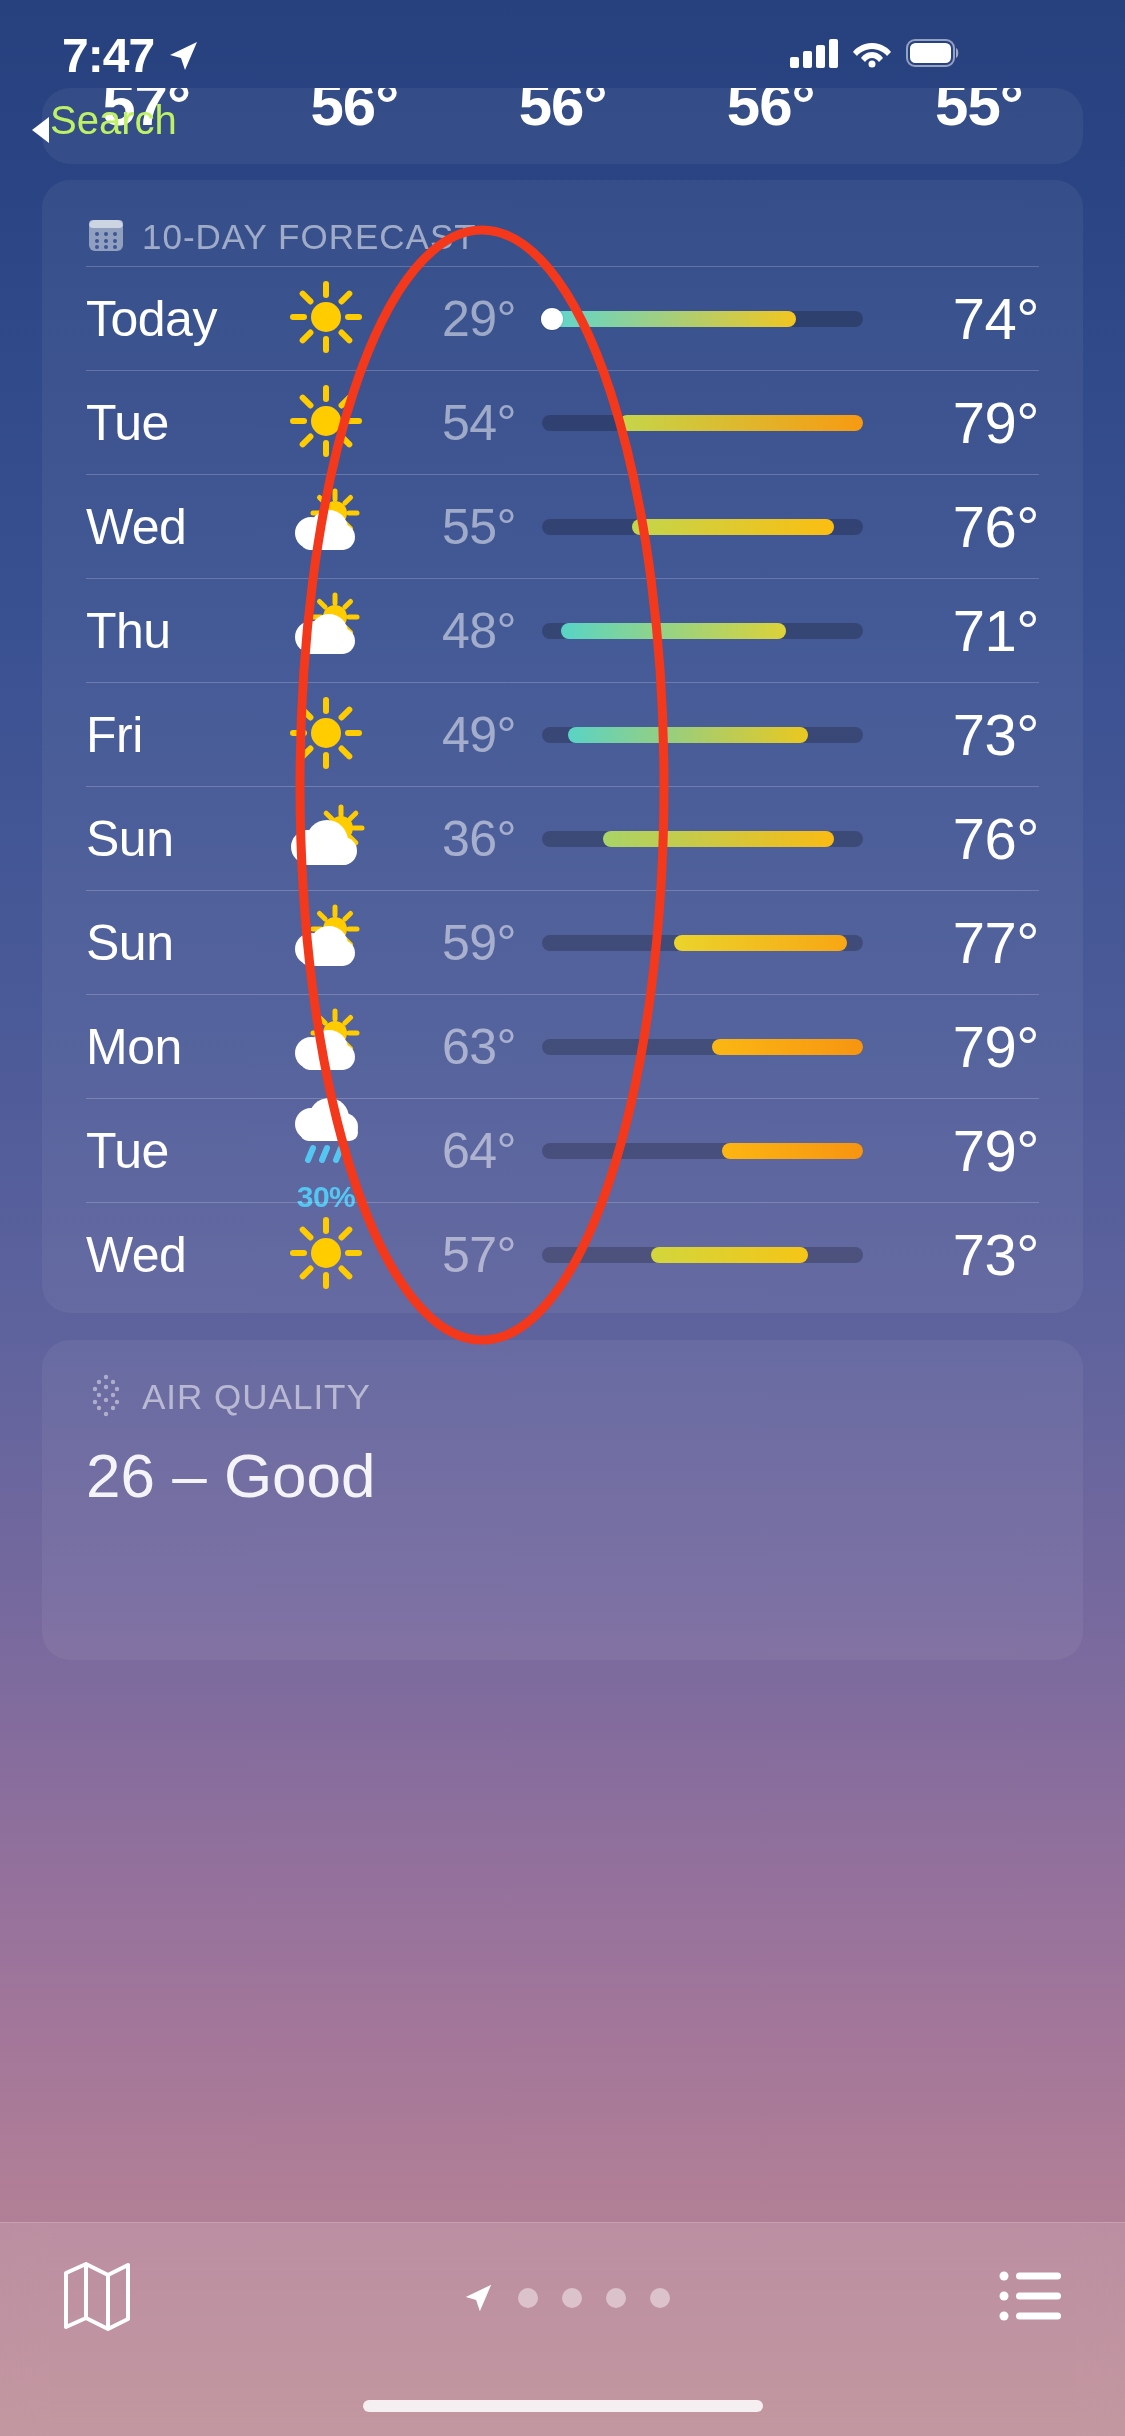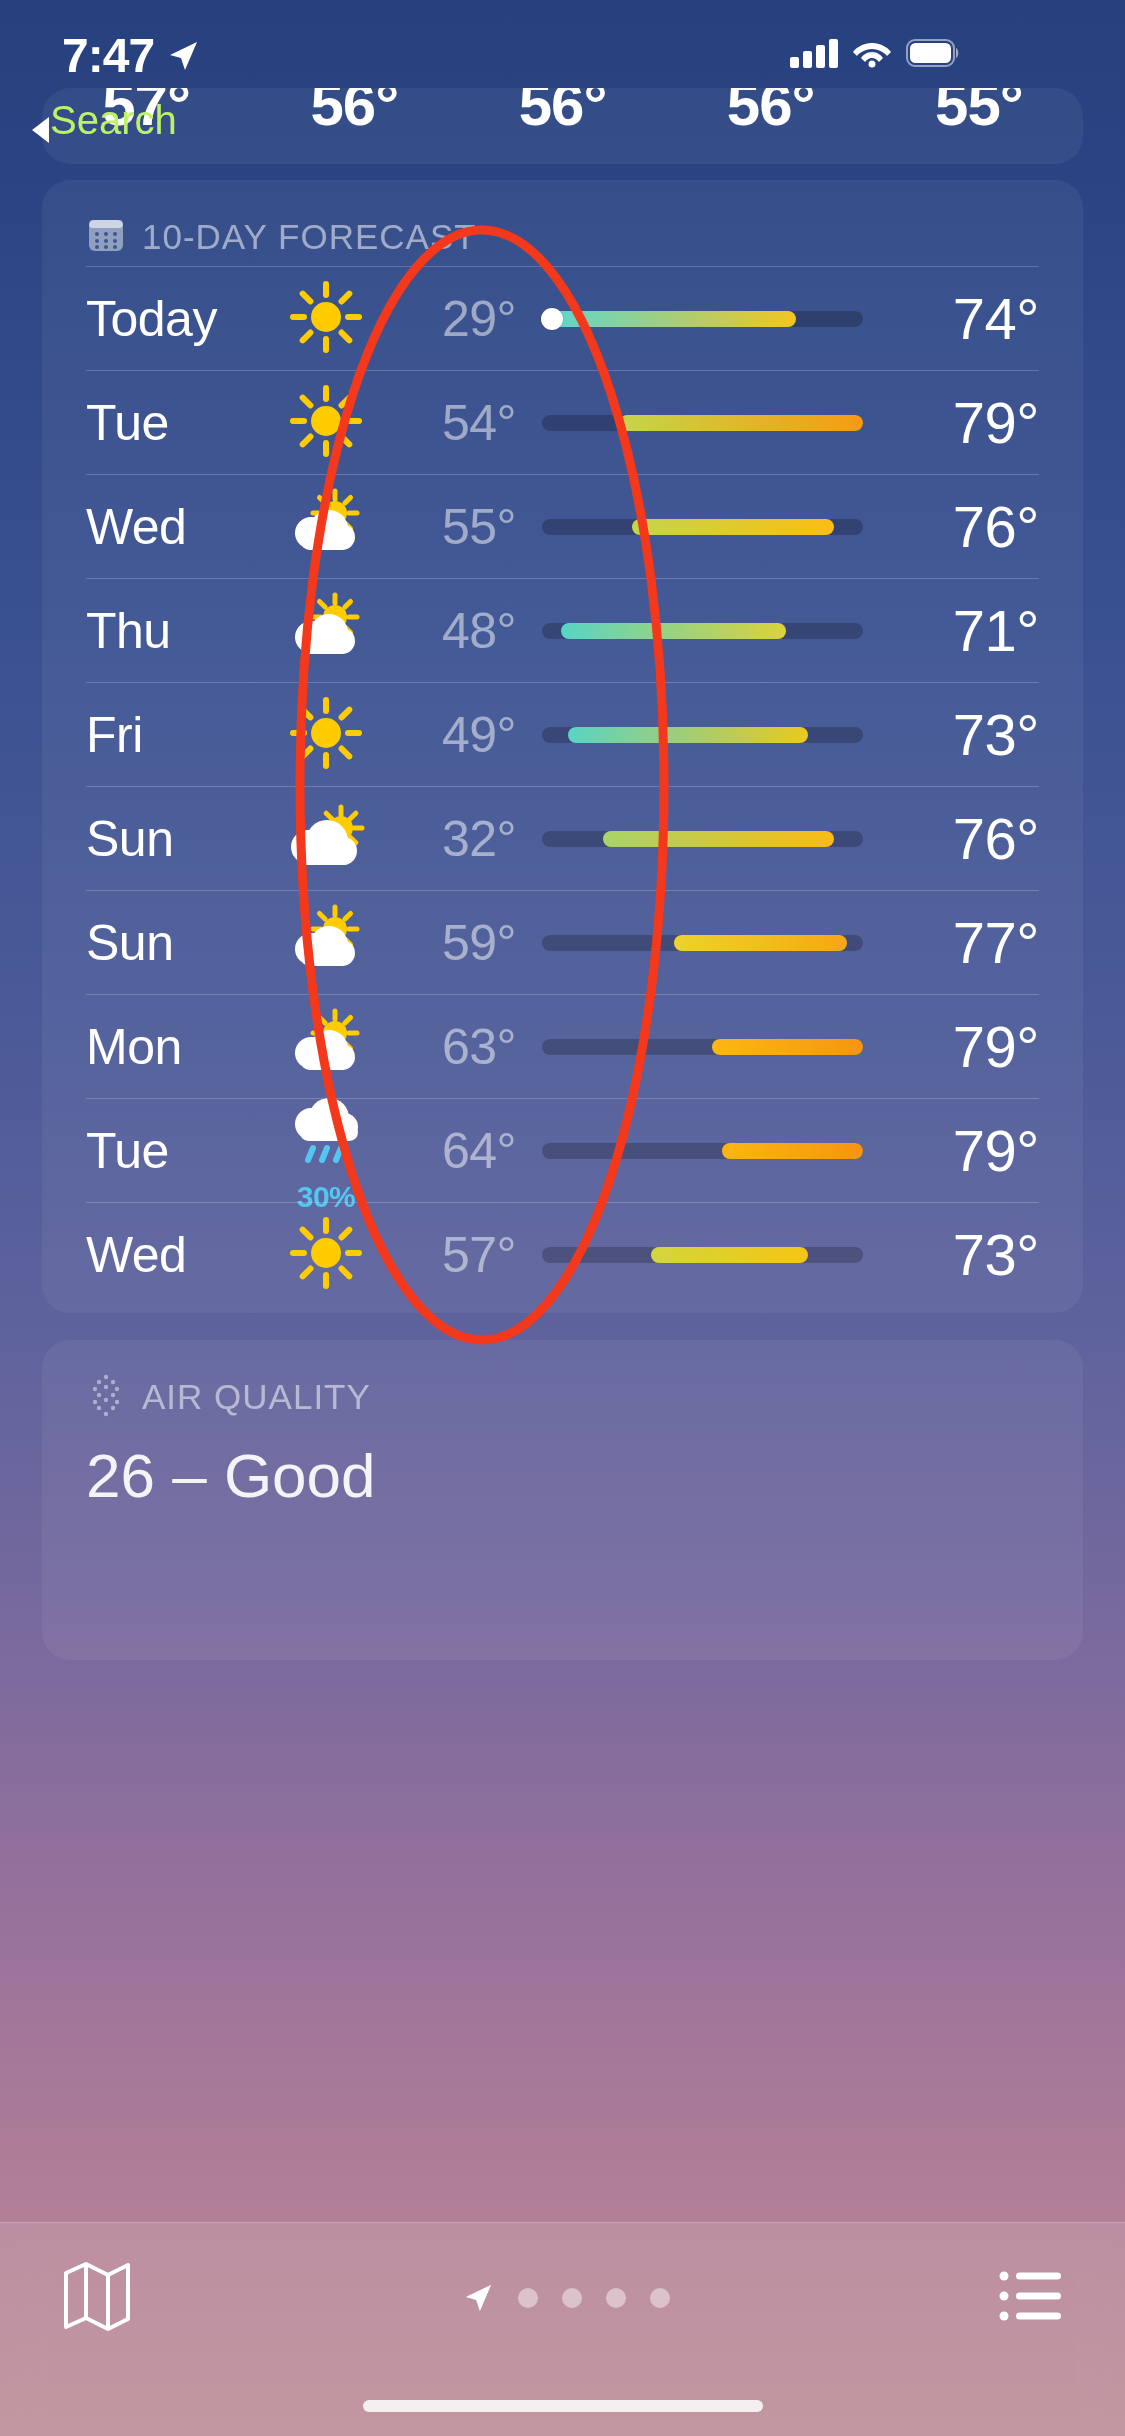--- a/index.html
+++ b/index.html
@@ -379,21 +379,21 @@
       <circle cx="60" cy="31" r="12" fill="#ffcc00"></circle>
       <g fill="#ffffff">
         <circle cx="27" cy="50" r="17"></circle>
         <circle cx="46" cy="44" r="21"></circle>
         <circle cx="62" cy="54" r="14"></circle>
         <rect x="16" y="50" width="56" height="18" rx="9"></rect>
       </g>
             </svg></span>
 
      </div>
-     <div class="d-lo">32°</div>
+     <div class="d-lo">36°</div>
      <div class="d-bar-wrap">
         <span class="d-track"></span>
         <span class="d-fill" style="left:19%;width:72%;background:linear-gradient(90deg,#a8d468,#fabb14);"></span>
 
      </div>
      <div class="d-hi">76°</div>
       </div>
       <div class="drow">
         <div class="d-day">Sun</div>
      <div class="d-icon">

